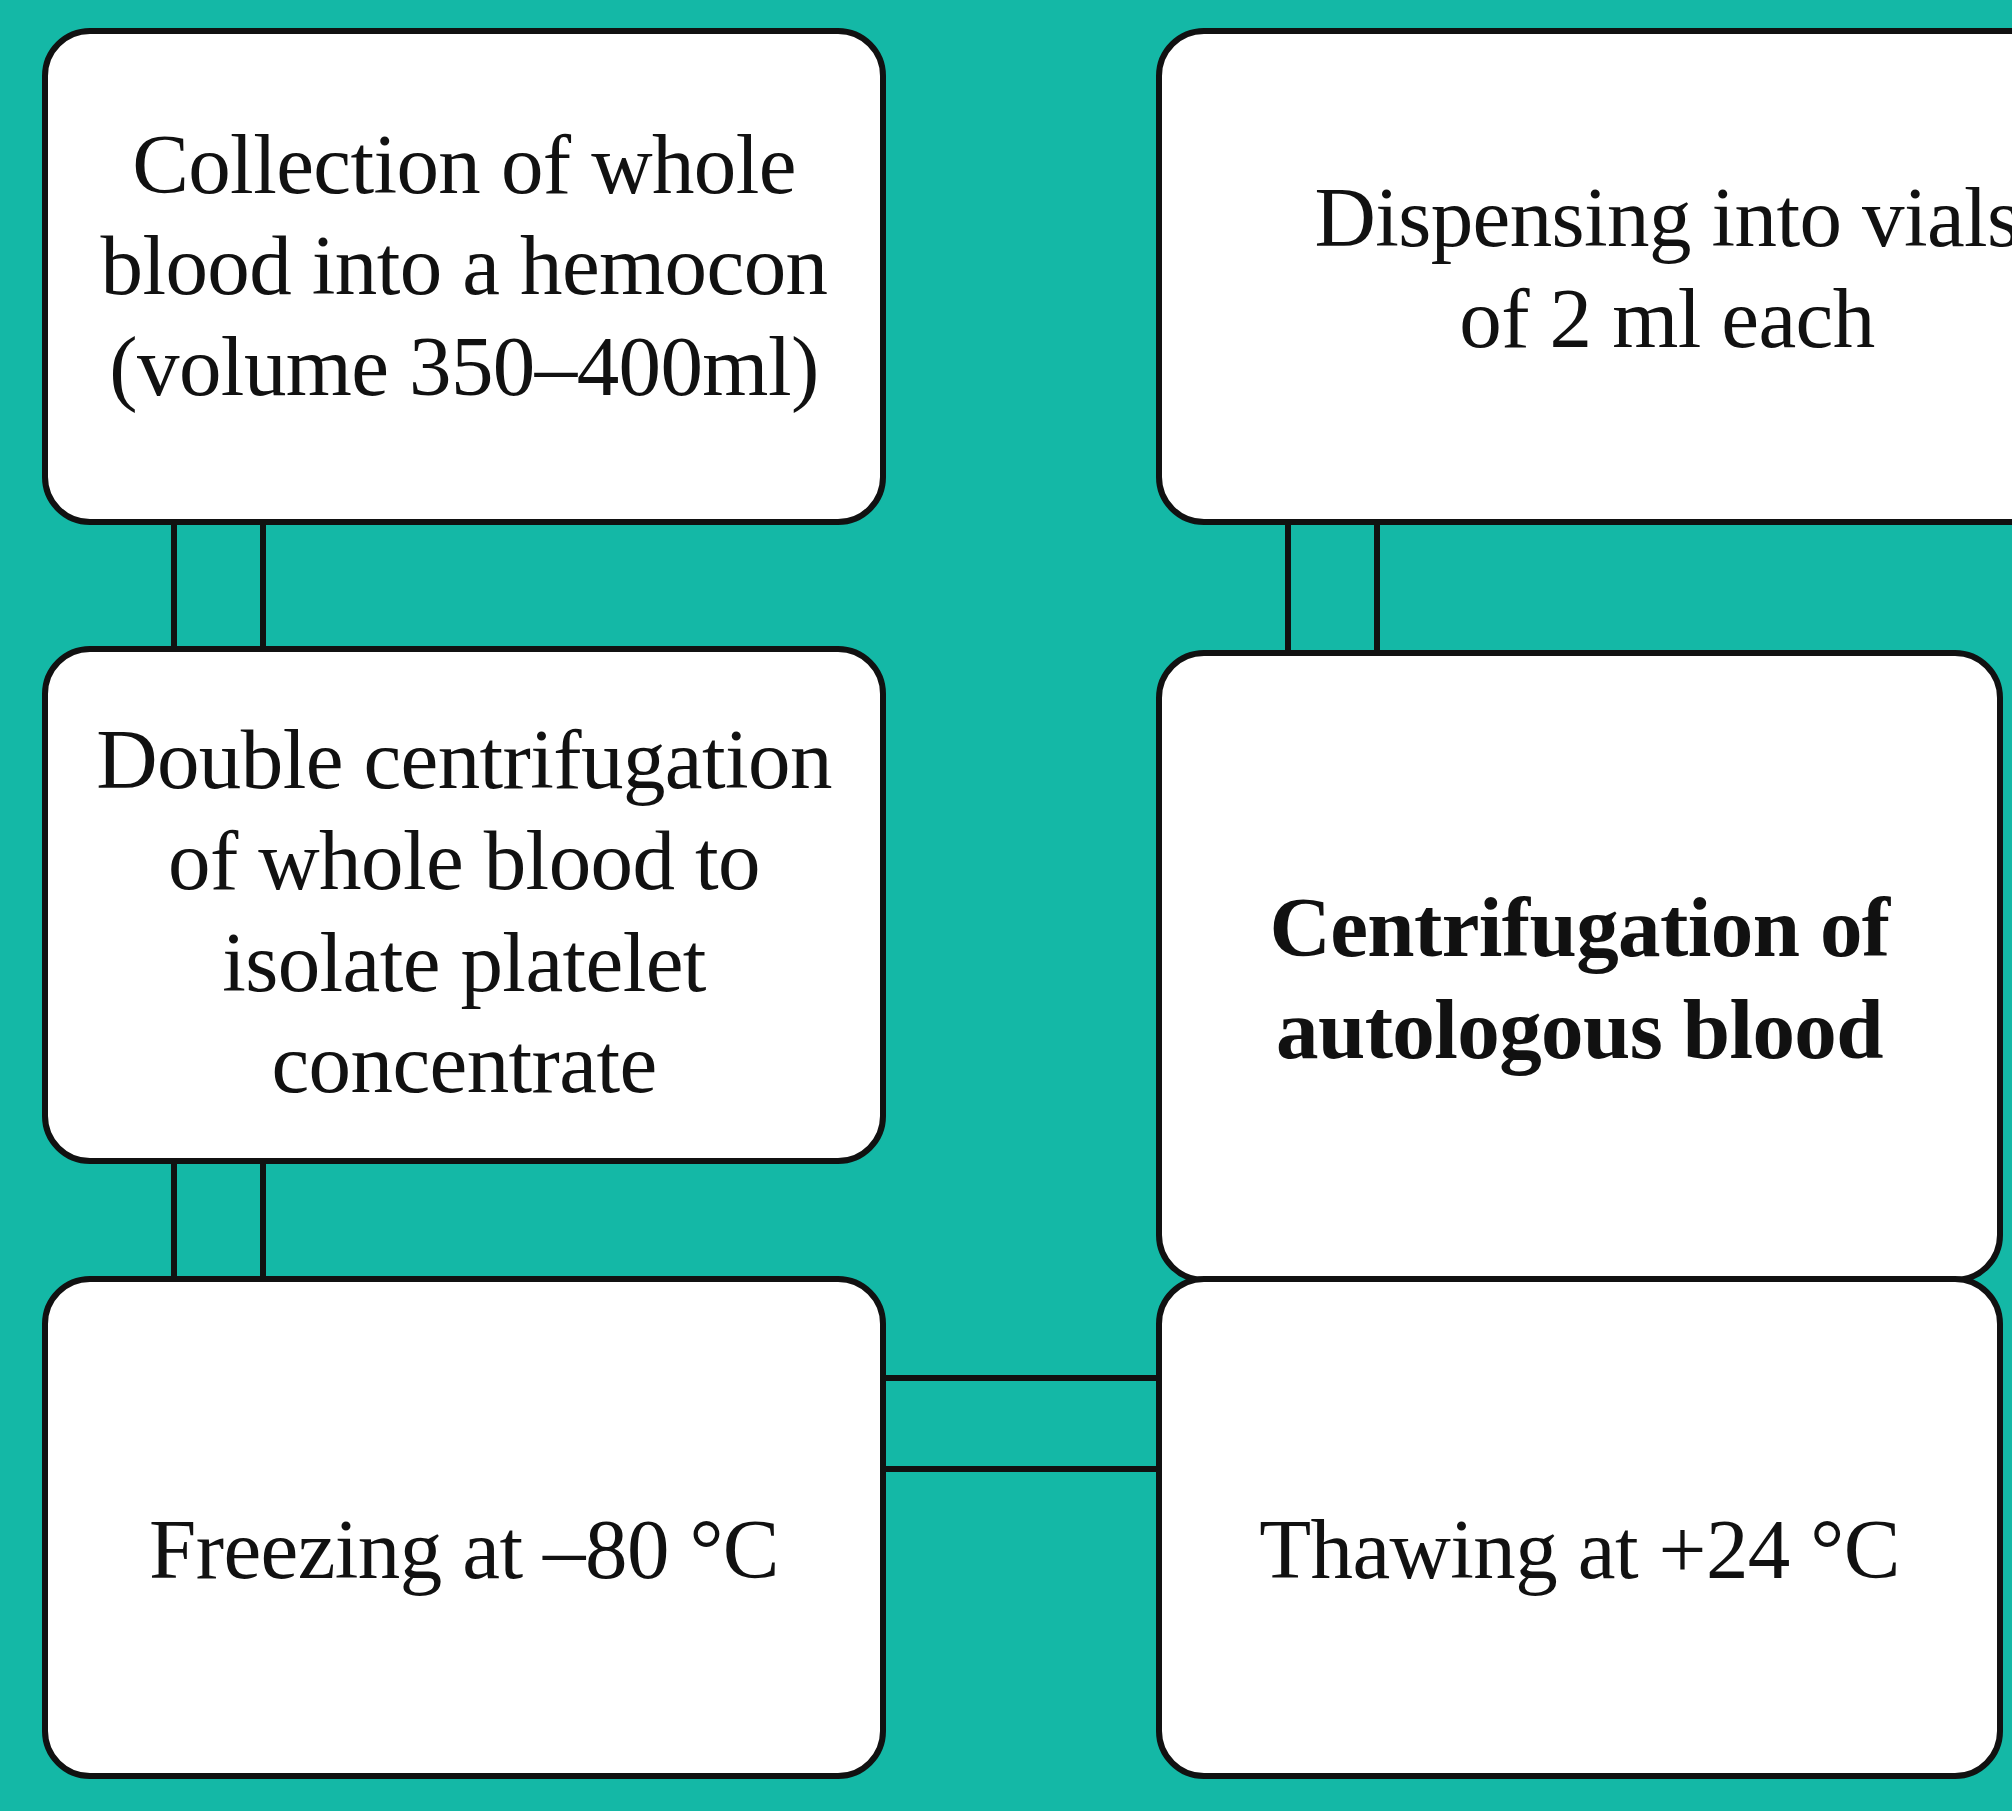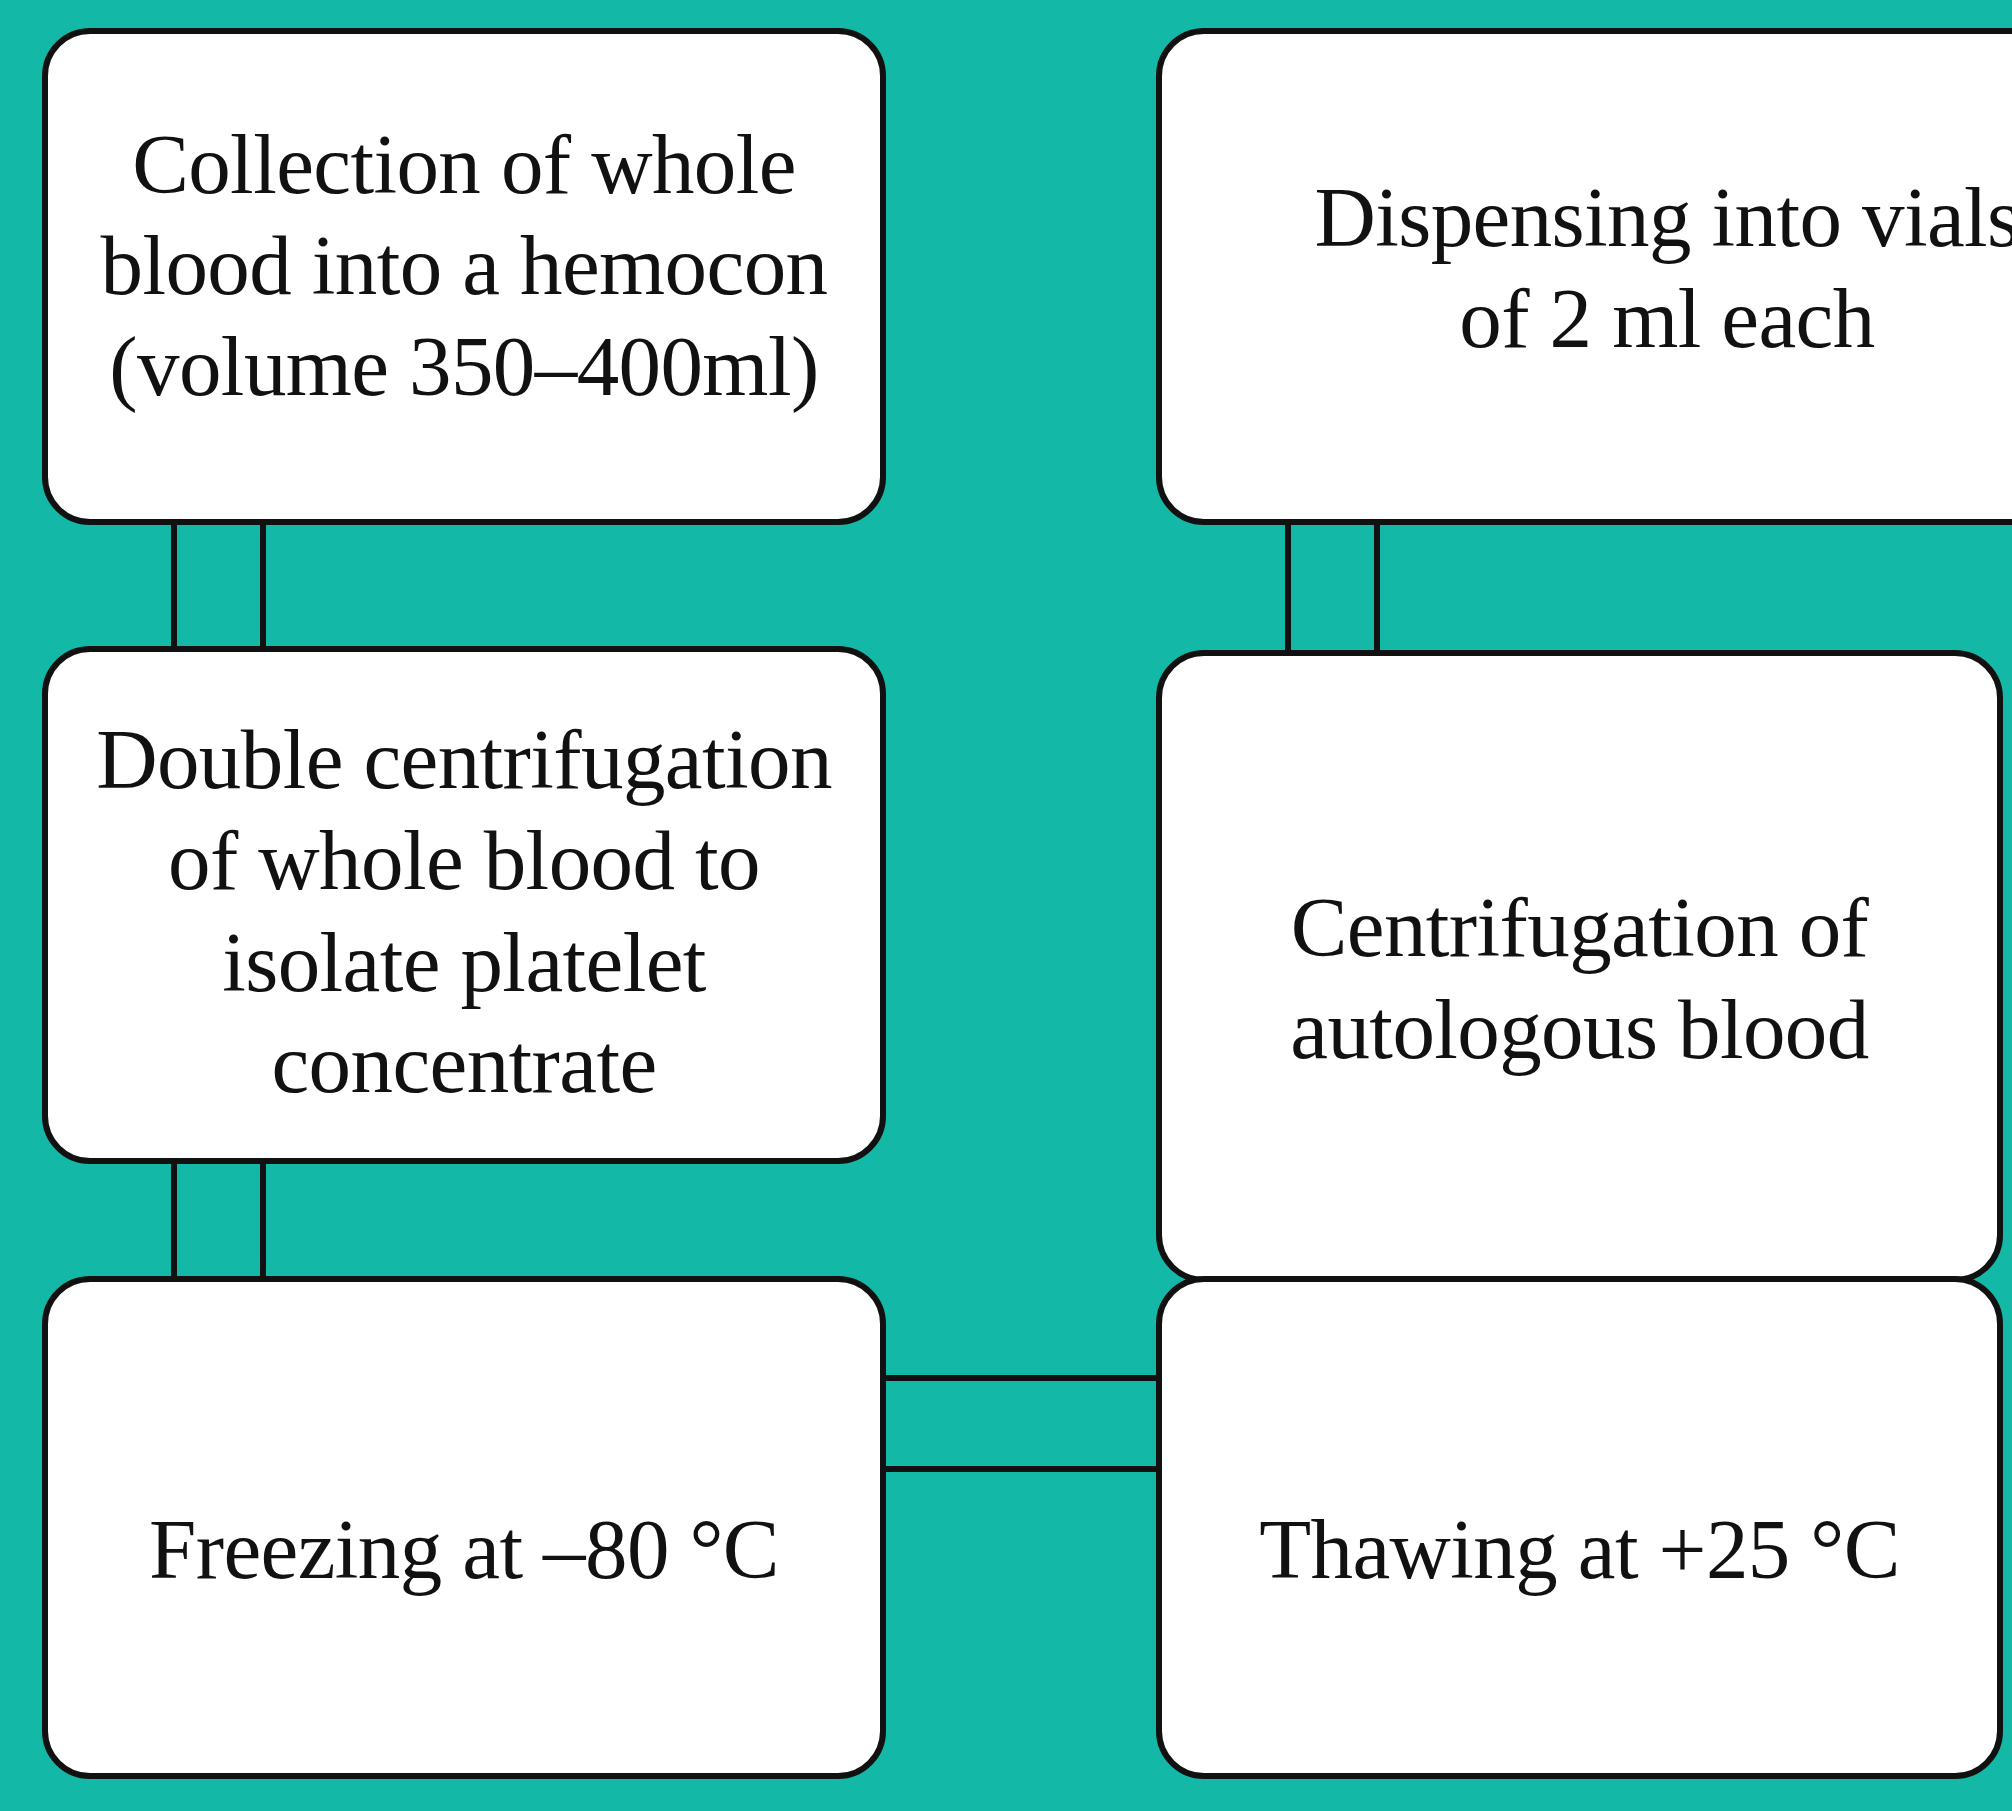--- a/index.html
+++ b/index.html
@@ -55,21 +55,21 @@
 
   
   #node-dispensing {
     left: 1156px; top: 28px;   width: 1022px; height: 497px;
   }
   #node-dispensing .node-label { margin-top: -16.6px; }
 
   #node-centrifugation-autologous {
     left: 1156px; top: 650px;  width: 847px; height: 633px;
   }
-  #node-centrifugation-autologous .node-label { margin-top: 24px; }
+  #node-centrifugation-autologous .node-label { margin-top: 24px; font-weight: bold; }
 
   #node-thawing {
     left: 1156px; top: 1276px; width: 847px; height: 503px;
   }
   #node-thawing .node-label { margin-top: 44px; }
 
   
   .connector {
     position: absolute;
     z-index: 1;
@@ -136,17 +136,17 @@
     <span class="node-label">Dispensing into vials
 of 2 ml each</span>
   </div>
 
   <div class="node" id="node-centrifugation-autologous">
     <span class="node-label">Centrifugation of
 autologous blood</span>
   </div>
 
   <div class="node" id="node-thawing">
-    <span class="node-label">Thawing at +25 °C</span>
+    <span class="node-label">Thawing at +24 °C</span>
   </div>
 
 </div>
 
 
 </body></html>

